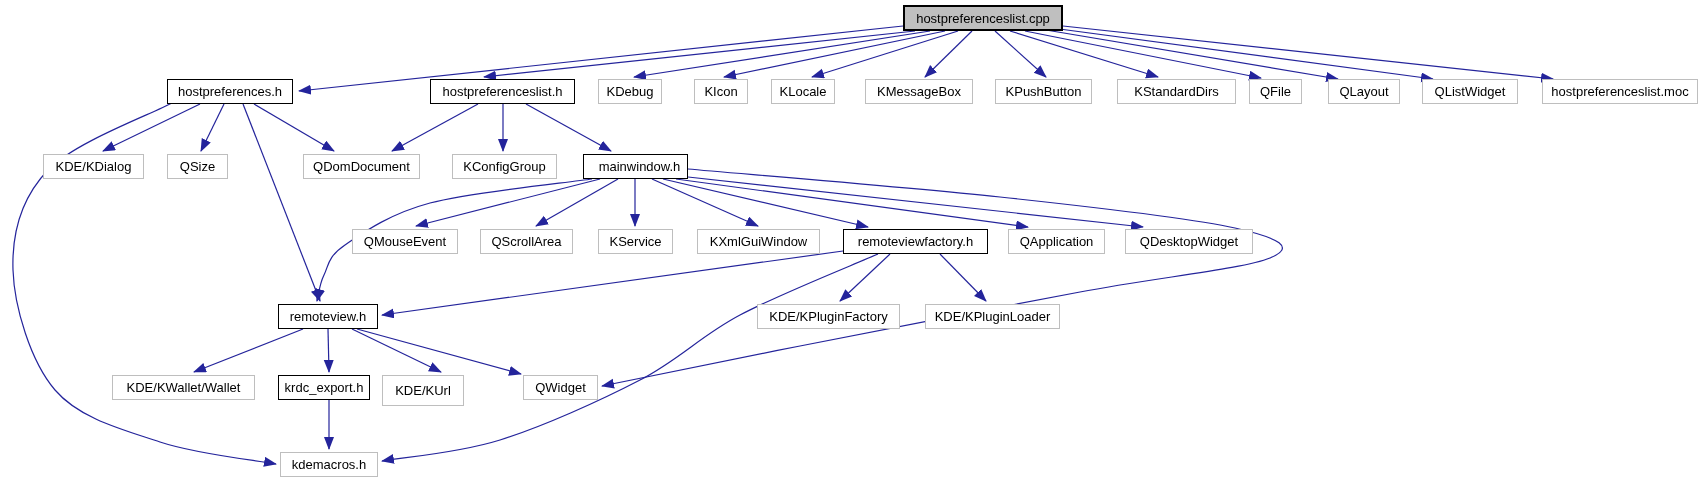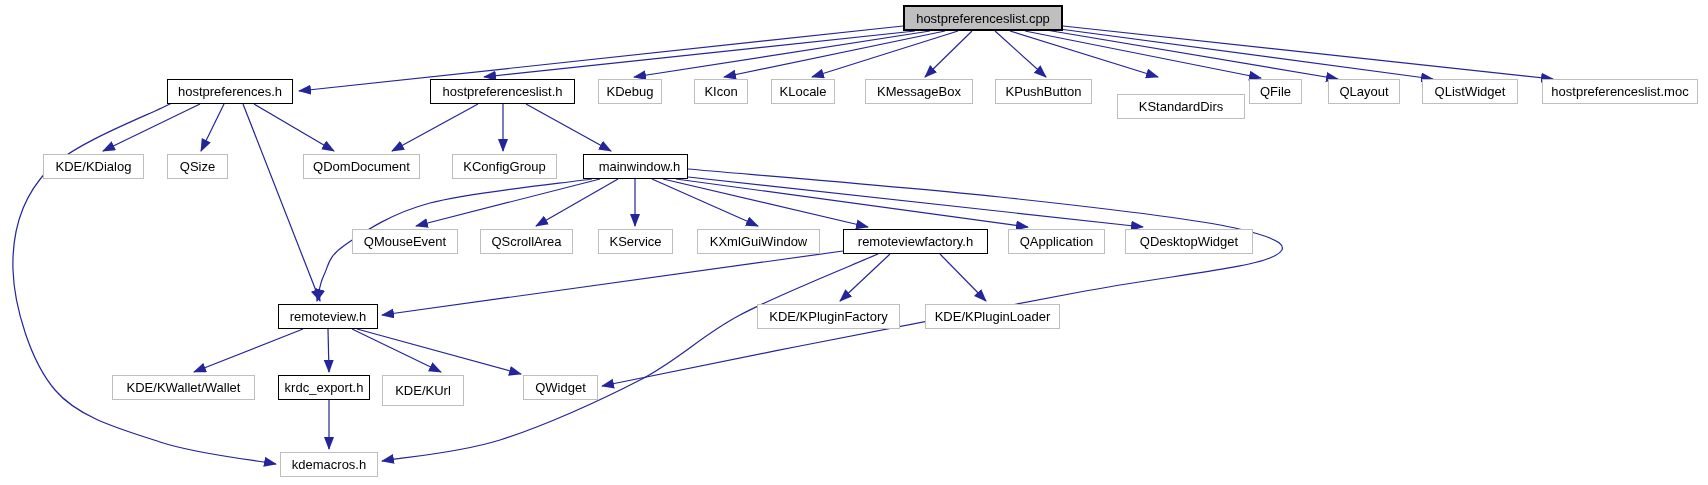--- a/index.html
+++ b/index.html
@@ -79,21 +79,21 @@
       </div>
       <div class="node external" style="left: 771px; top: 79px; width: 64px; height: 25px;">
         <span>KLocale</span>
       </div>
       <div class="node external" style="left: 865px; top: 79px; width: 108px; height: 25px;">
         <span>KMessageBox</span>
       </div>
       <div class="node external" style="left: 995px; top: 79px; width: 97px; height: 25px;">
         <span>KPushButton</span>
       </div>
-      <div class="node external" style="left: 1117px; top: 94px; width: 128px; height: 25px;">
+      <div class="node external" style="left: 1117px; top: 79px; width: 119px; height: 25px;">
         <span>KStandardDirs</span>
       </div>
       <div class="node external" style="left: 1249px; top: 79px; width: 53px; height: 25px;">
         <span>QFile</span>
       </div>
       <div class="node external" style="left: 1328px; top: 79px; width: 72px; height: 25px;">
         <span>QLayout</span>
       </div>
       <div class="node external" style="left: 1422px; top: 79px; width: 96px; height: 25px;">
         <span>QListWidget</span>

